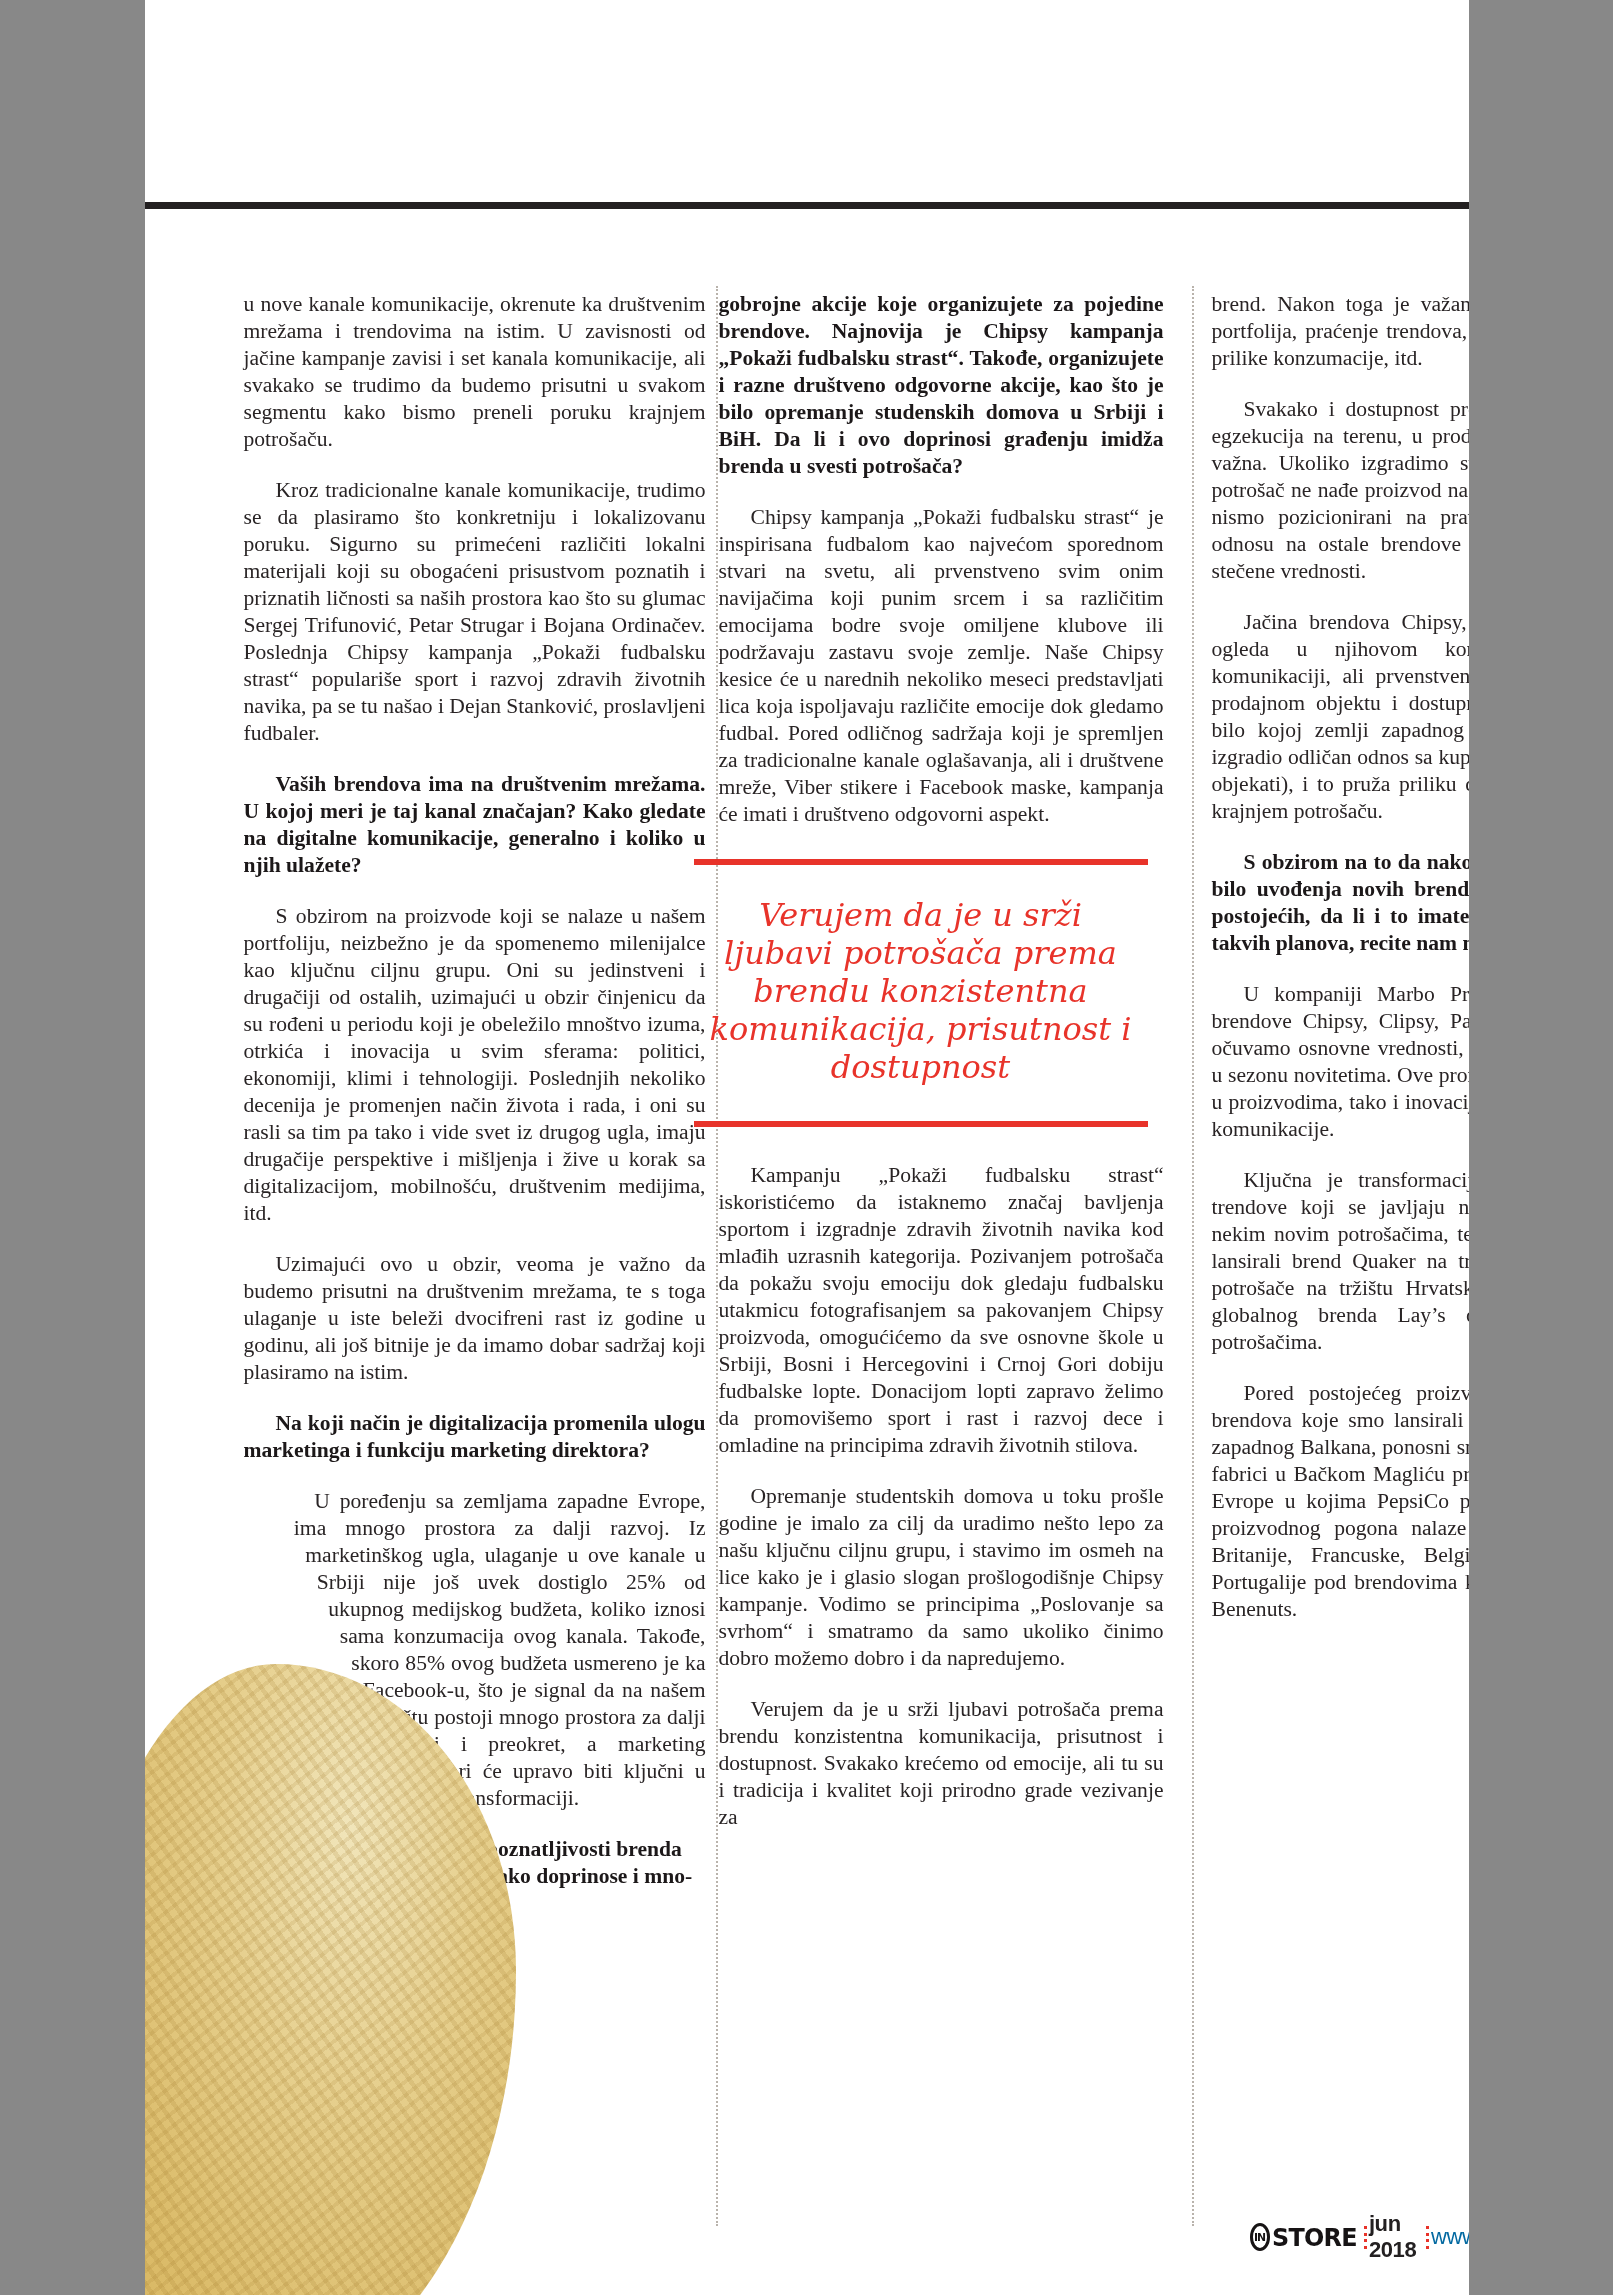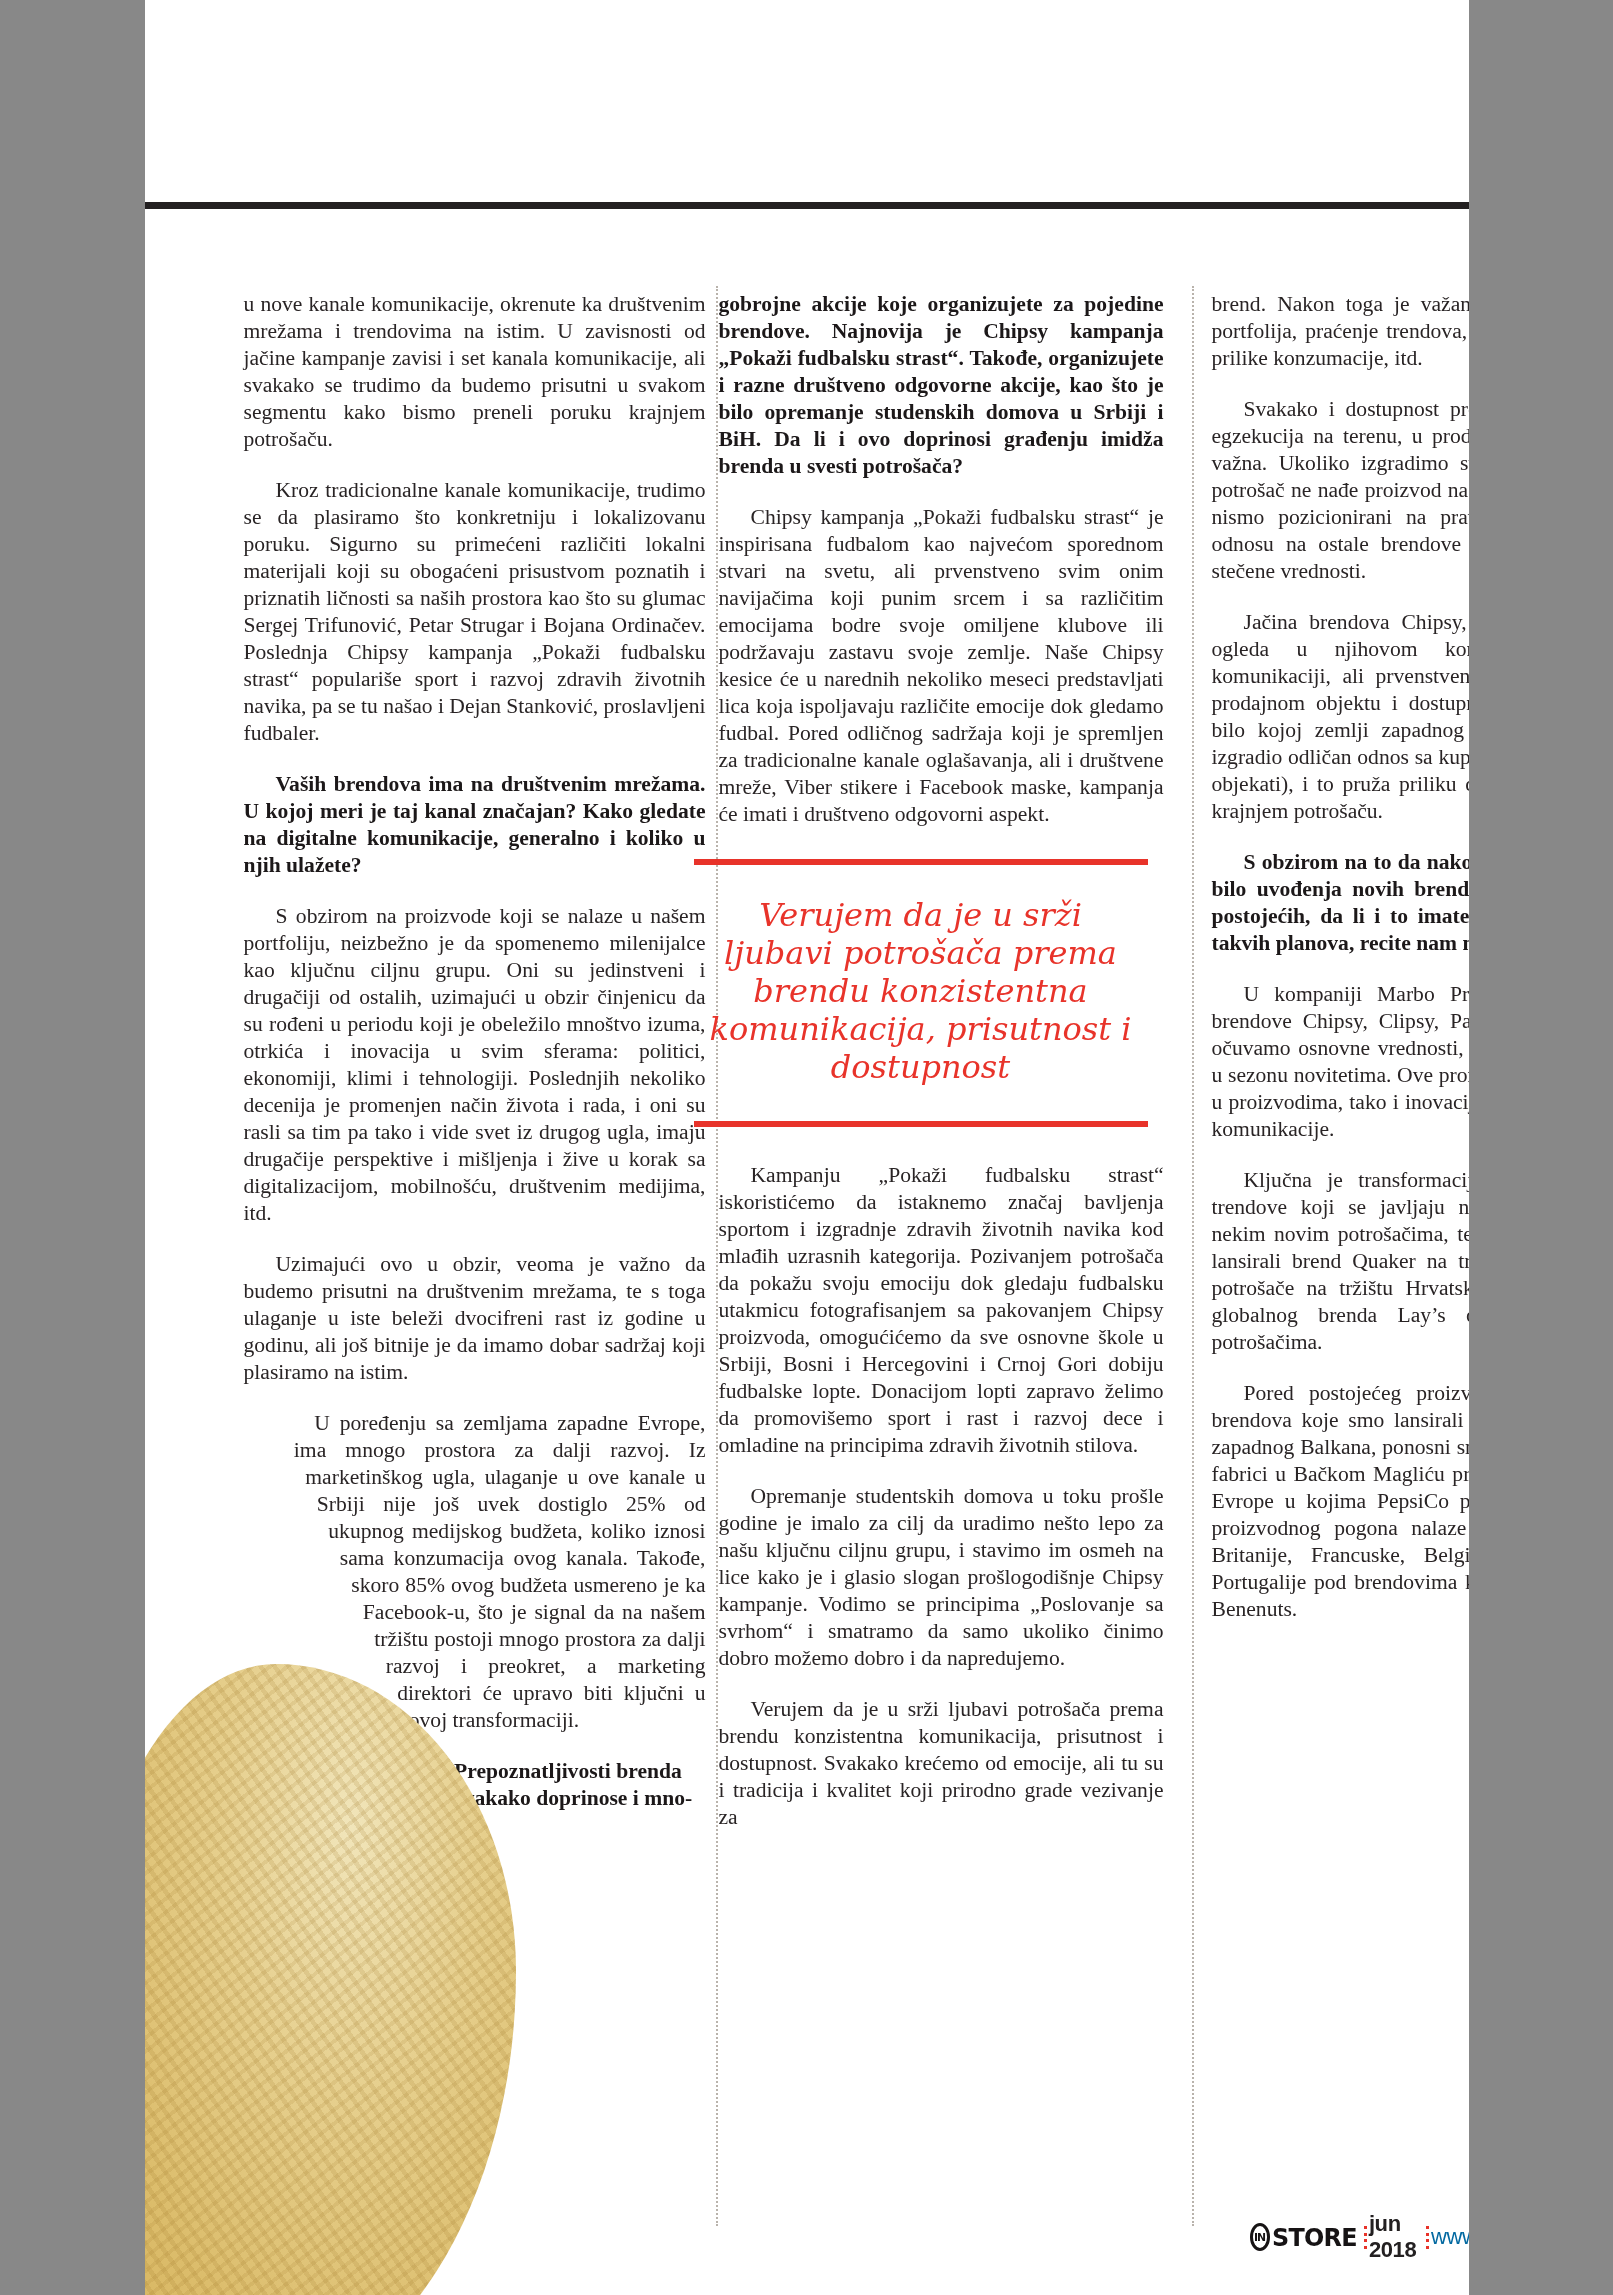--- a/index.html
+++ b/index.html
@@ -81,20 +81,21 @@
 
 <div class="page">
   <div class="top-rule"></div>
 
   <div class="column col-left">
       <p class="para plain">u nove kanale komunikacije, okrenute ka društvenim mrežama i trendovima na istim. U zavisnosti od jačine kampanje zavisi i set kanala komunikacije, ali svakako se trudimo da budemo prisutni u svakom segmentu kako bismo preneli poruku krajnjem potrošaču.</p>
       <p class="para body">Kroz tradicionalne kanale komunikacije, trudimo se da plasiramo što konkretniju i lokalizovanu poruku. Sigurno su primećeni različiti lokalni materijali koji su obogaćeni prisustvom poznatih i priznatih ličnosti sa naših prostora kao što su glumac Sergej Trifunović, Petar Strugar i Bojana Ordinačev. Poslednja Chipsy kampanja „Pokaži fudbalsku strast“ populariše sport i razvoj zdravih životnih navika, pa se tu našao i Dejan Stanković, proslavljeni fudbaler.</p>
       <p class="para question">Vaših brendova ima na društvenim mrežama. U kojoj meri je taj kanal značajan? Kako gledate na digitalne komunikacije, generalno i koliko u njih ulažete?</p>
       <p class="para body">S obzirom na proizvode koji se nalaze u našem portfoliju, neizbežno je da spomenemo milenijalce kao ključnu ciljnu grupu. Oni su jedinstveni i drugačiji od ostalih, uzimajući u obzir činjenicu da su rođeni u periodu koji je obeležilo mnoštvo izuma, otrkića i inovacija u svim sferama: politici, ekonomiji, klimi i tehnologiji. Poslednjih nekoliko decenija je promenjen način života i rada, i oni su rasli sa tim pa tako i vide svet iz drugog ugla, imaju drugačije perspektive i mišljenja i žive u korak sa digitalizacijom, mobilnošću, društvenim medijima, itd.</p>
       <p class="para body">Uzimajući ovo u obzir, veoma je važno da budemo prisutni na društvenim mrežama, te s toga ulaganje u iste beleži dvocifreni rast iz godine u godinu, ali još bitnije je da imamo dobar sadržaj koji plasiramo na istim.</p>
+      <p class="para question">Na koji način je digitalizacija promenila ulogu marketinga i funkciju marketing direktora?</p>
       <div class="blob-spacer"></div>
       <p class="para body">U poređenju sa zemljama zapadne Evrope, ima mnogo prostora za dalji razvoj. Iz marketinškog ugla, ulaganje u ove kanale u Srbiji nije još uvek dostiglo 25% od ukupnog medijskog budžeta, koliko iznosi sama konzumacija ovog kanala. Takođe, skoro 85% ovog budžeta usmereno je ka Facebook-u, što je signal da na našem tržištu postoji mnogo prostora za dalji razvoj i preokret, a marketing direktori će upravo biti ključni u ovoj transformaciji.</p>
       <p class="para question-center">Prepoznatljivosti brenda svakako doprinose i mno-</p>
     </div>
 
   <div class="divider divider-1"></div>
 
   <div class="column col-middle">
       <p class="para question-plain">gobrojne akcije koje organizujete za pojedine brendove. Najnovija je Chipsy kampanja „Pokaži fudbalsku strast“. Takođe, organizujete i razne društveno odgovorne akcije, kao što je bilo opremanje studenskih domova u Srbiji i BiH. Da li i ovo doprinosi građenju imidža brenda u svesti potrošača?</p>
       <p class="para body">Chipsy kampanja „Pokaži fudbalsku strast“ je inspirisana fudbalom kao najvećom sporednom stvari na svetu, ali prvenstveno svim onim navijačima koji punim srcem i sa različitim emocijama bodre svoje omiljene klubove ili podržavaju zastavu svoje zemlje. Naše Chipsy kesice će u narednih nekoliko meseci predstavljati lica koja ispoljavaju različite emocije dok gledamo fudbal. Pored odličnog sadržaja koji je spremljen za tradicionalne kanale oglašavanja, ali i društvene mreže, Viber stikere i Facebook maske, kampanja će imati i društveno odgovorni aspekt.</p>

